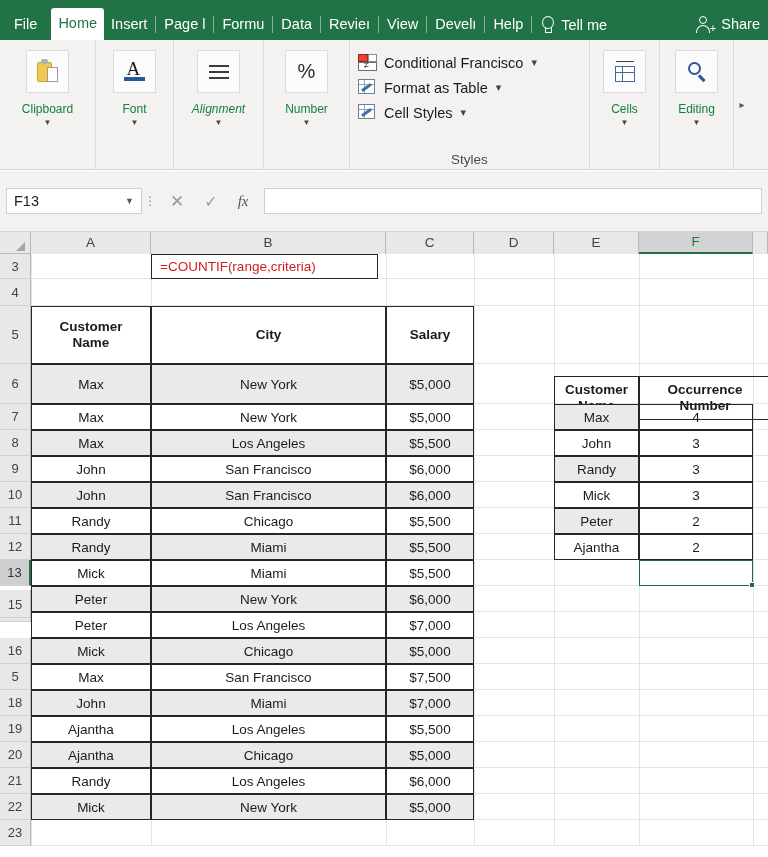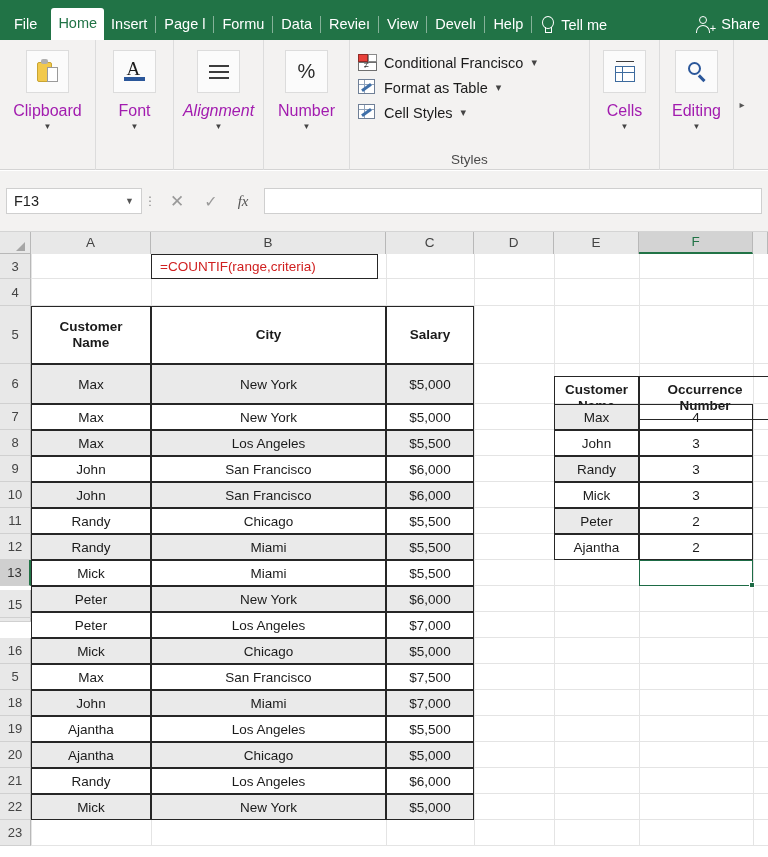--- a/index.html
+++ b/index.html
@@ -73,21 +73,21 @@
     position: relative; height: 130px;
     display: flex; flex-direction: column; align-items: center;
     padding-top: 10px;
     border-right: 1px solid #dcdcdc;
   }
   .rbox {
     width: 43px; height: 43px;
     border: 1px solid #dcdcdc; background: #fbfbfb;
     display:flex; align-items:center; justify-content:center;
   }
-  .rlabel { font-size: 16px; color: #a21caf; margin-top: 9px; white-space: nowrap; text-align: center; }
+  .rlabel { font-size: 12px; color: #15803d; margin-top: 9px; white-space: nowrap; text-align: center; }
   .rcaret { font-size: 8px; color:#444; margin-top: 4px; line-height:6px; }
 
   
   .ic-clip { width:22px; height:26px; position:relative; }
   .ic-clip .cb { position:absolute; left:0; top:3px; width:15px; height:20px; background:#f2c94c; border:1px solid #c8a433; border-radius:2px;}
   .ic-clip .cc { position:absolute; left:4px; top:0px; width:7px; height:5px; background:#b0b0b0; border-radius:2px;}
   .ic-clip .pg { position:absolute; left:10px; top:8px; width:11px; height:15px; background:#fff; border:1px solid #9a9a9a;}
   .ic-font { width:24px;height:26px; position:relative; color:#1b1b1b; }
   .ic-font .A { position:absolute; left:4px; top:-1px; font-size:19px; font-family:"Liberation Serif", serif; }
   .ic-font .bar { position:absolute; left:1px; bottom:4px; width:21px; height:4px; background:#2b579a;}

